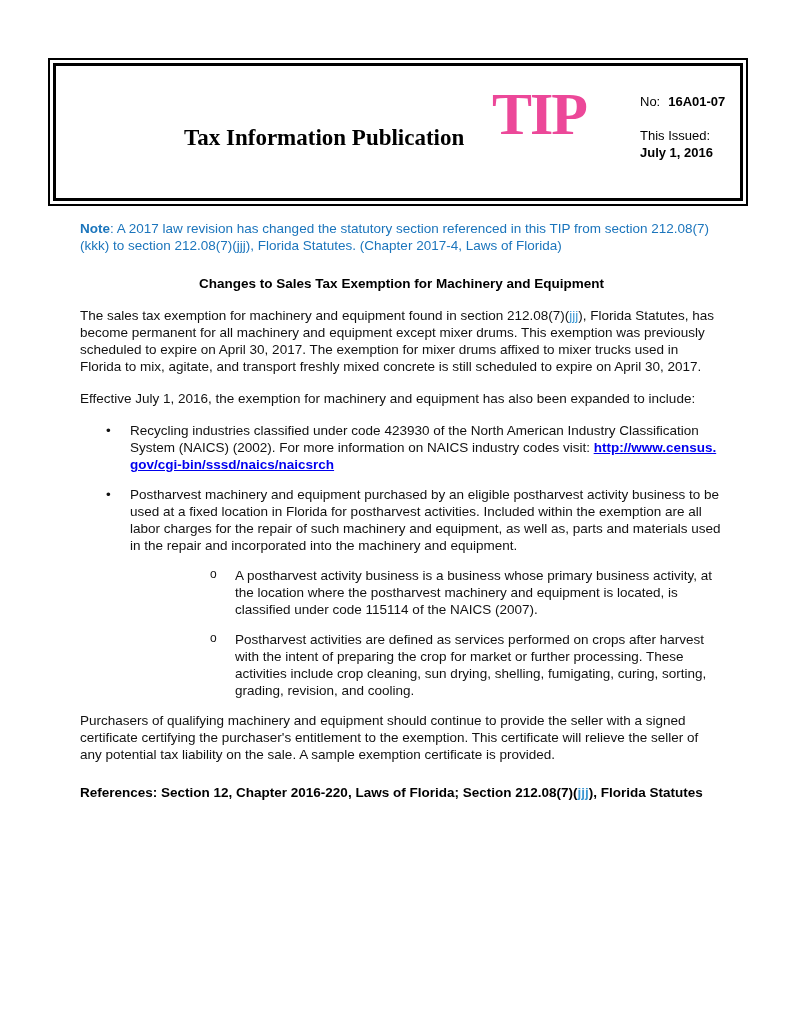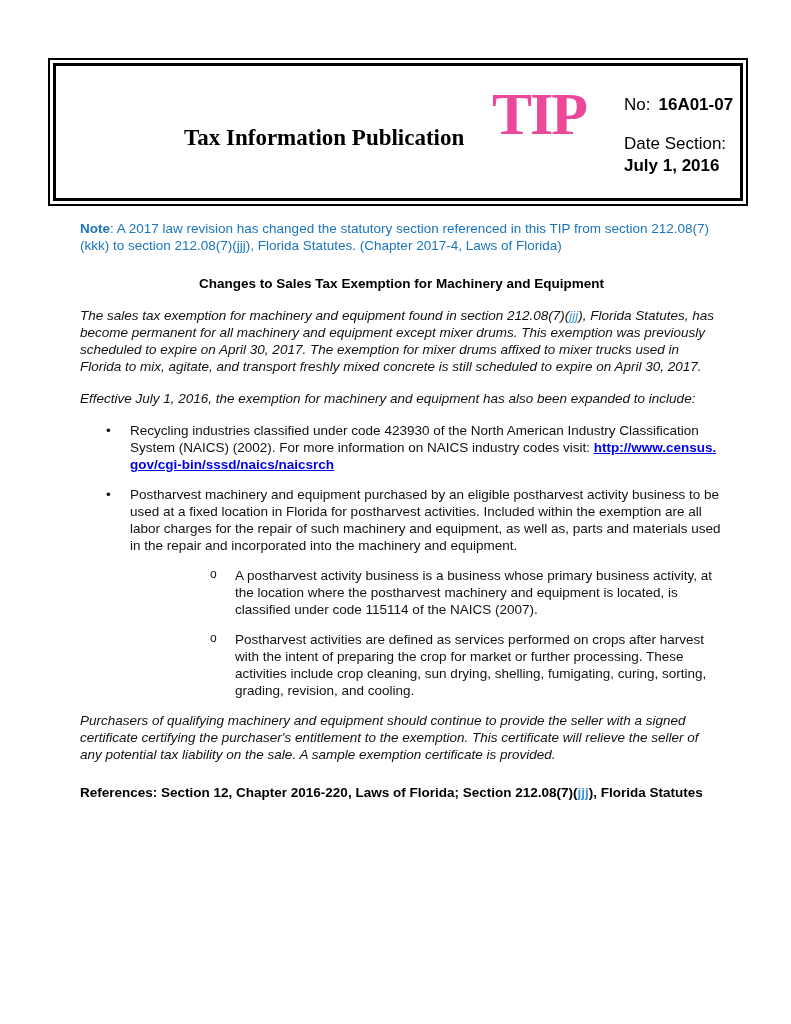--- a/index.html
+++ b/index.html
@@ -74,22 +74,22 @@
     left: 436px; top: 18px;
     font-family: "Liberation Serif", serif;
     font-weight: bold;
     font-size: 60px;
     line-height: 1;
     letter-spacing: -2px;
     color: #ec4899;
   }
   .meta-block {
     position: absolute;
-    left: 568px; top: 28px;
-    font-size: 17px;
+    left: 584px; top: 28px;
+    font-size: 13px;
     color: #000;
     line-height: 1.25;
   }
   .meta-no { margin-bottom: 18px; }
   .meta-no .lbl { font-weight: normal; }
   .meta-no .val { font-weight: bold; margin-left: 8px; }
   .meta-date .lbl { font-weight: normal; display: block; }
   .meta-date .val { font-weight: bold; display: block; }
 
   
@@ -105,21 +105,21 @@
     color: #1B75BC;
     margin-bottom: 21px;
   }
   .note-para .note-label { font-weight: bold; }
   .doc-title {
     text-align: center;
     font-weight: bold;
     margin-bottom: 15px;
     color: #000;
   }
-  .para { margin-bottom: 15px; color: #111; font-style: italic; }
+  .para { margin-bottom: 15px; color: #111; }
   .statute-link {
     color: #3B97D3;
     text-decoration: underline;
     cursor: pointer;
   }
   .url-link {
     color: #0000EE;
     font-weight: bold;
     text-decoration: underline;
     cursor: pointer;
@@ -167,21 +167,21 @@
 
       <div class="pub-title">Tax Information Publication</div>
 
       <div class="tip-big">TIP</div>
 
       <div class="meta-block">
         <div class="meta-no">
           <span class="lbl">No:</span><span class="val">16A01-07</span>
         </div>
         <div class="meta-date">
-          <span class="lbl">Date Section:</span>
+          <span class="lbl">This Issued:</span>
           <span class="val">July 1, 2016</span>
         </div>
       </div>
 
     </div>
   </div>
 
   <div class="content">
 
     <p class="note-para"><span class="note-label">Note</span><span>: A 2017 law revision has changed the statutory section referenced in this TIP from section 212.08(7)(kkk) to section 212.08(7)(jjj), Florida Statutes. (Chapter 2017-4, Laws of Florida)</span></p>

